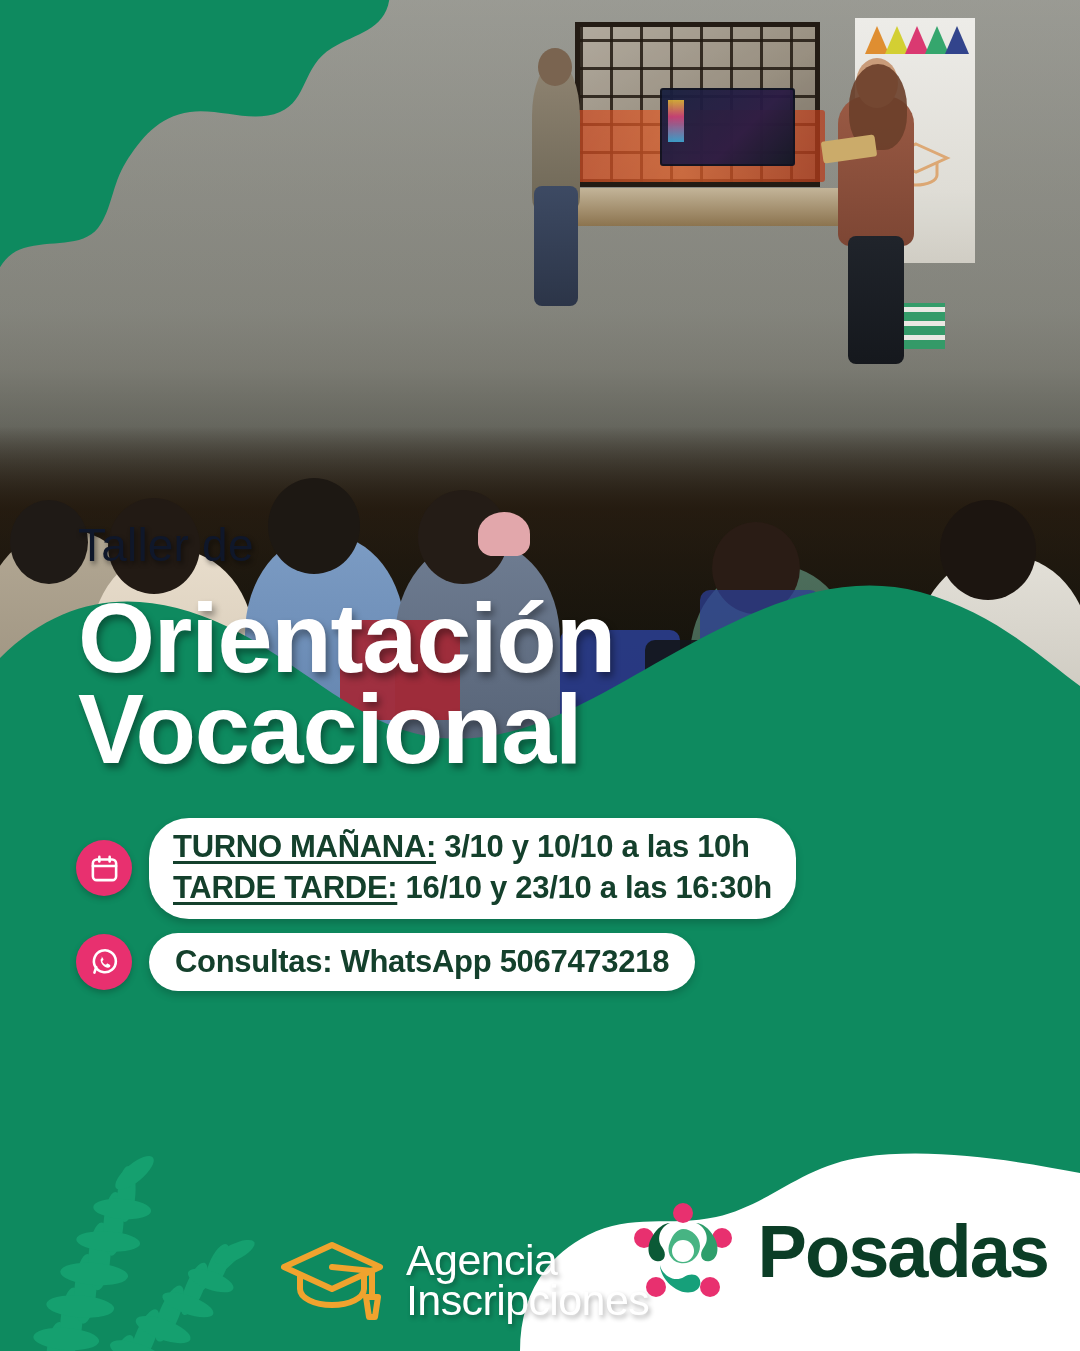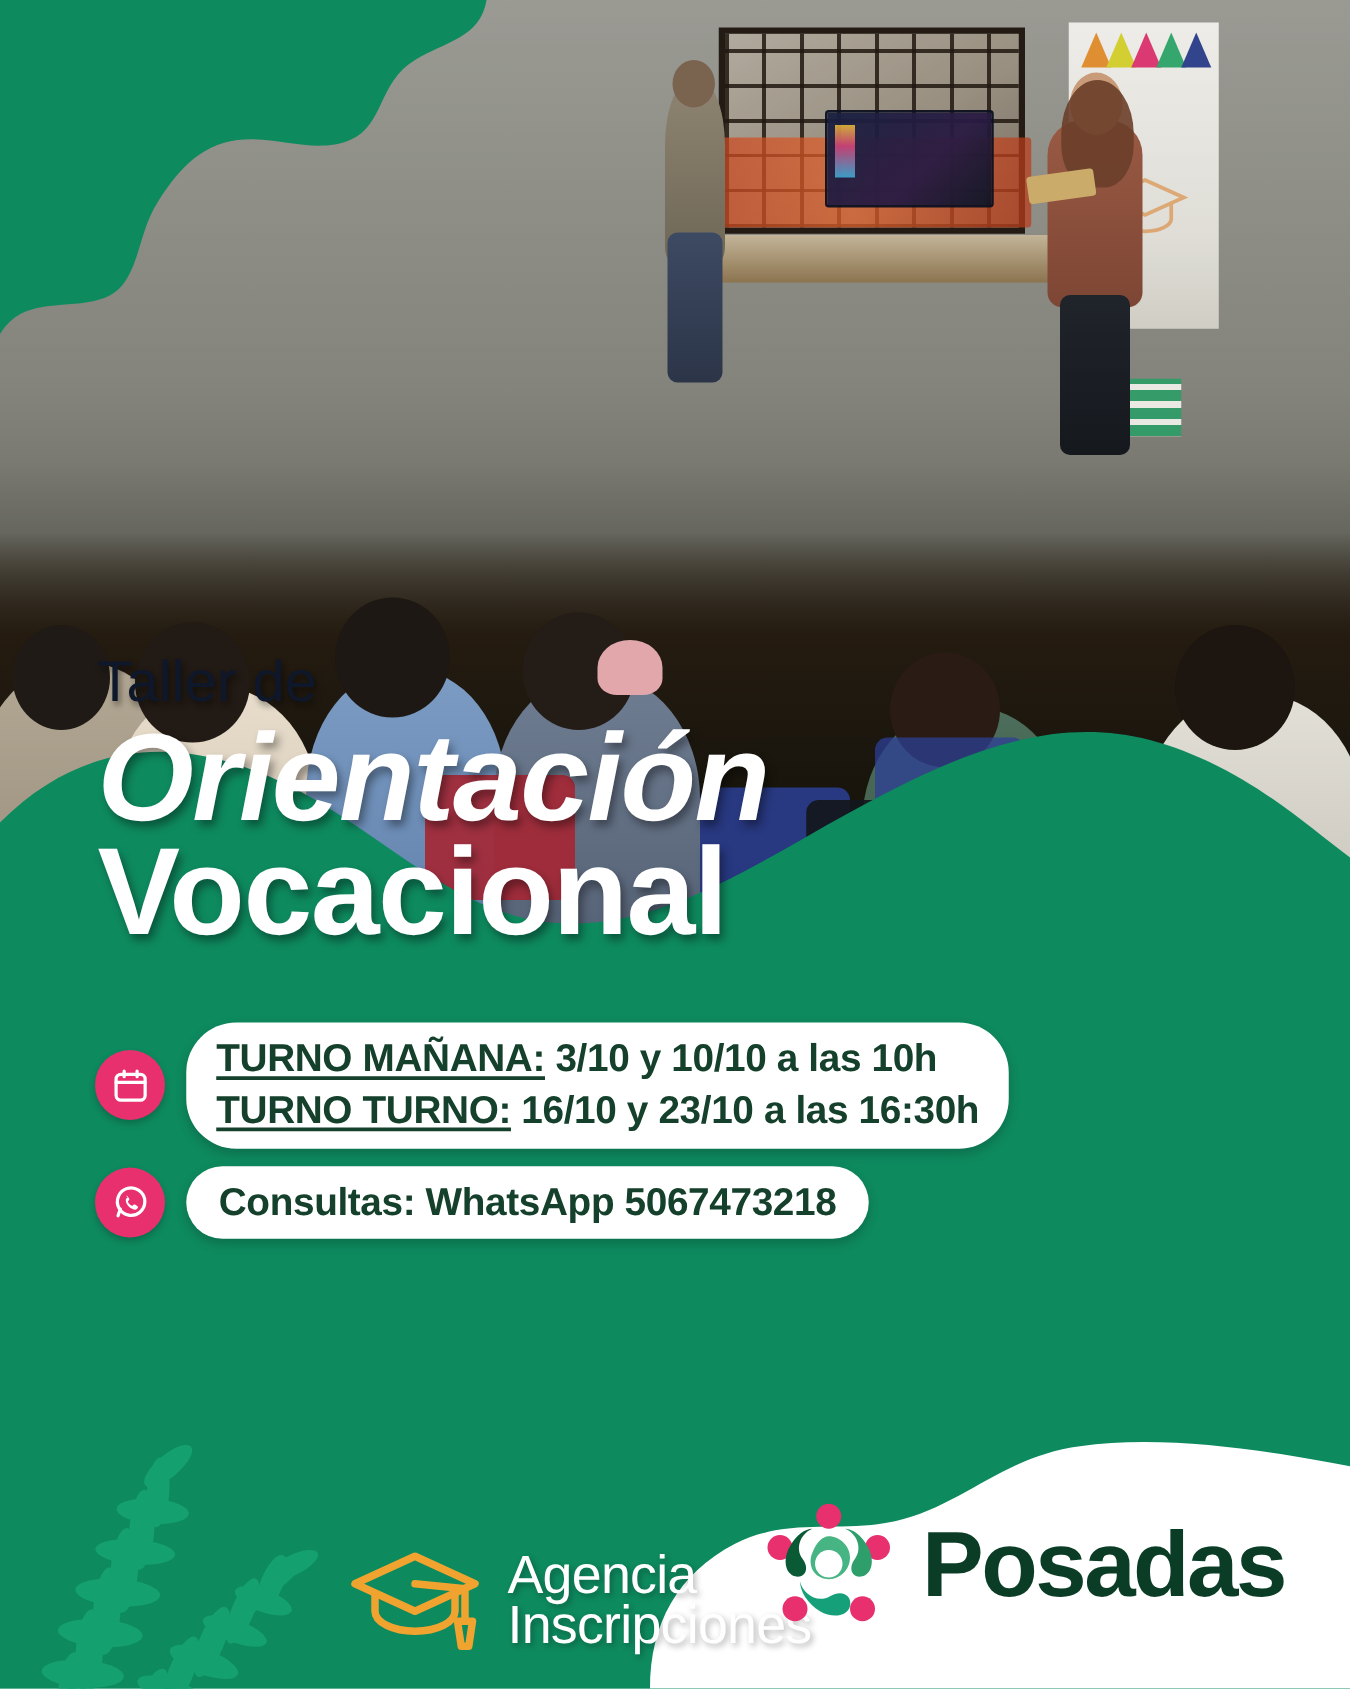--- a/index.html
+++ b/index.html
@@ -103,21 +103,21 @@
     font-size:46px; font-weight:400; color:#0f172a;
     letter-spacing:.2px; line-height:1;
     text-shadow:2px 3px 5px rgba(0,0,0,.45);
   }
   .title-1, .title-2 {
     font-size:99px; font-weight:700; color:#ffffff;
     line-height:.96; letter-spacing:-1.2px;
     text-shadow:3px 5px 7px rgba(0,0,0,.38);
     white-space:nowrap;
   }
-  .title-1 { margin-top:6px;font-style:italic; }
+  .title-1 { margin-top:22px; }
   .title-2 { margin-top:-4px; }
 
   
   .info-list {
     position:absolute; left:76px; top:818px; z-index:9;
     display:flex; flex-direction:column; gap:14px;
   }
   .info-row { display:flex; align-items:center; gap:17px; }
   .badge {
     flex:0 0 auto;
@@ -154,21 +154,21 @@
     position:absolute; left:280px; bottom:28px; z-index:8;
     display:flex; align-items:center; gap:16px;
   }
   .cap { width:110px; height:86px; }
   .agencia-text {
     color:#ffffff; font-weight:400; font-size:43px; line-height:.93;
     letter-spacing:-.6px;
     text-shadow:2px 3px 5px rgba(0,0,0,.30);
   }
   .posadas-logo {
-    position:absolute; right:52px; bottom:46px; z-index:9;
+    position:absolute; right:32px; bottom:46px; z-index:9;
     display:flex; align-items:center; gap:22px;text-align:center;
   }
   .posadas-mark { width:106px; height:106px; }
   .posadas-text {
     color:#0B3D26; font-weight:700; font-size:74px;
     letter-spacing:-2px; line-height:1;
   }
 </style>
 </head>
 <body>
@@ -312,21 +312,21 @@
       <span class="badge">
         <svg viewBox="0 0 24 24" fill="none" stroke="#fff" stroke-width="2" stroke-linecap="round">
           <rect x="3" y="5" width="18" height="16" rx="3"></rect>
           <line x1="3" y1="10" x2="21" y2="10"></line>
           <line x1="8" y1="3" x2="8" y2="6.5"></line>
           <line x1="16" y1="3" x2="16" y2="6.5"></line>
         </svg>
       </span>
       <div class="pill pill-sched">
         <div class="pill-line"><span class="u">TURNO MAÑANA:</span><span> 3/10 y 10/10 a las 10h</span></div>
-        <div class="pill-line"><span class="u">TURNO TURNO:</span><span> 16/10 y 23/10 a las 16:30h</span></div>
+        <div class="pill-line"><span class="u">TARDE TARDE:</span><span> 16/10 y 23/10 a las 16:30h</span></div>
       </div>
     </div>
 
 
 
     <div class="info-row">
       <span class="badge">
         <svg viewBox="0 0 24 24" fill="none" stroke="#fff" stroke-width="2" stroke-linecap="round" stroke-linejoin="round">
           <path d="M20.5 11.6a8.5 8.5 0 1 1-3.9-7.1 8.5 8.5 0 0 1 3.9 7.1Z" transform="translate(0.3,0.2)"></path>
           <path d="M4.2 20.6 5.6 16.4"></path>

